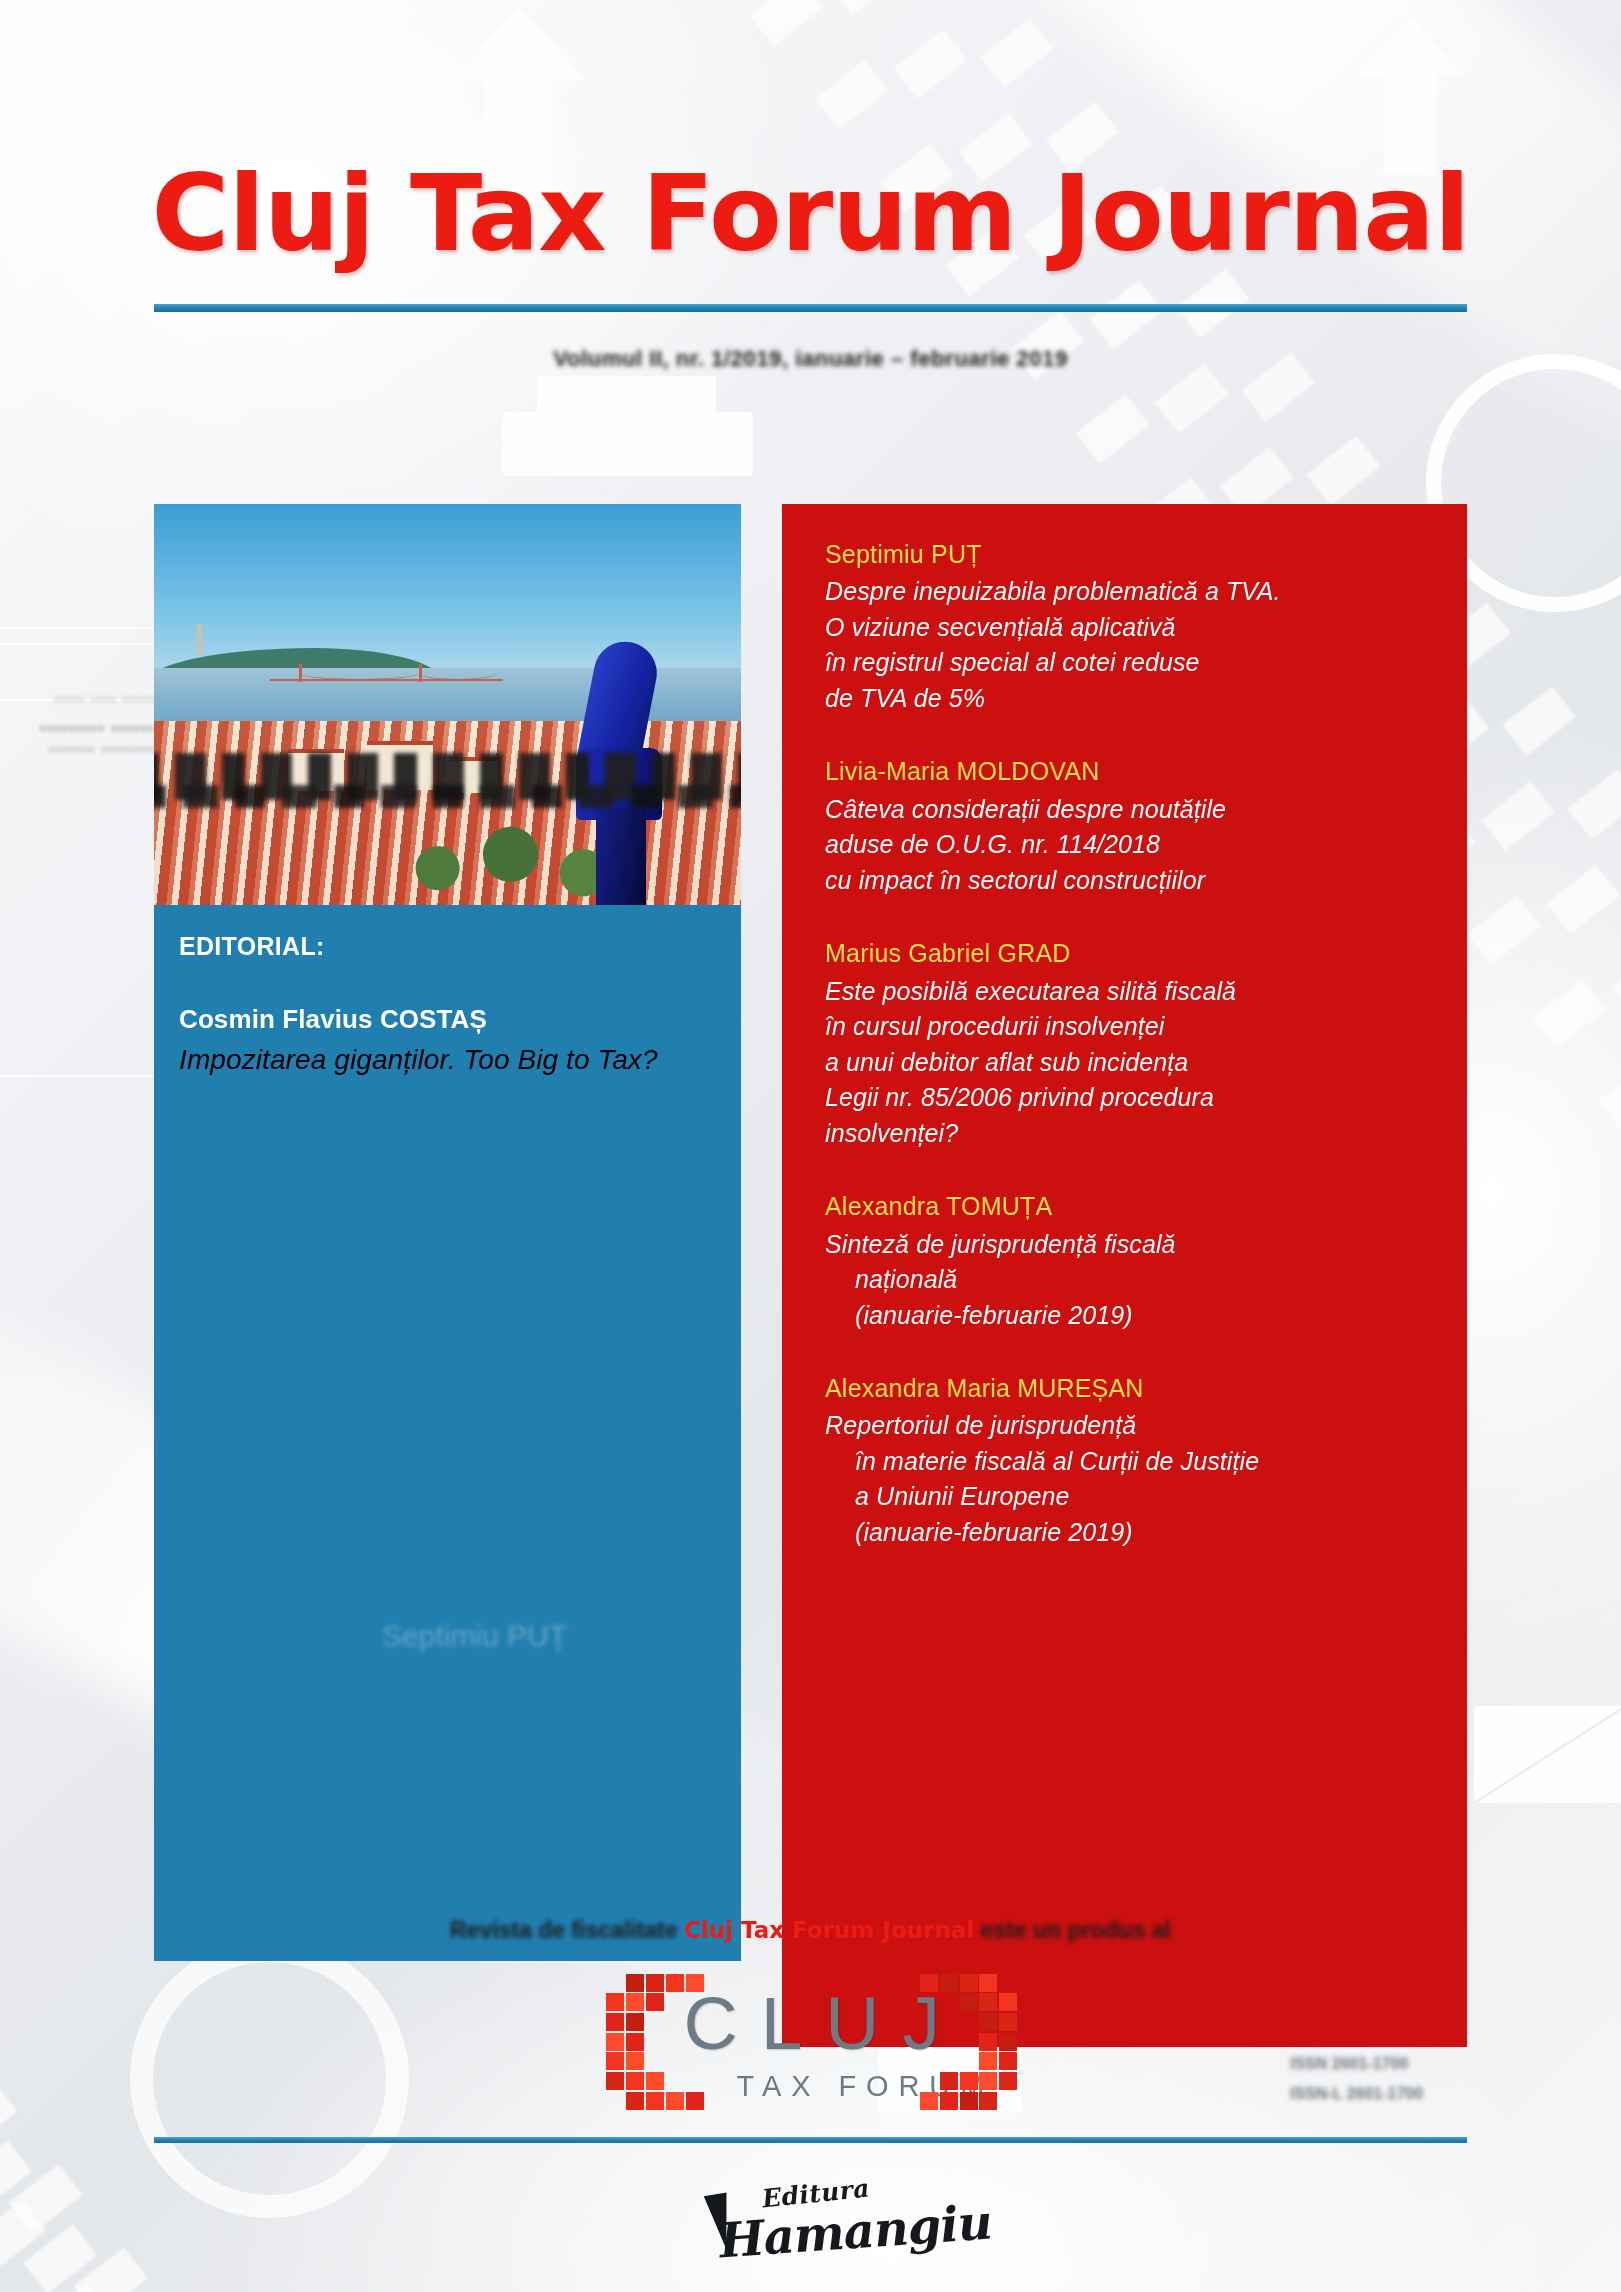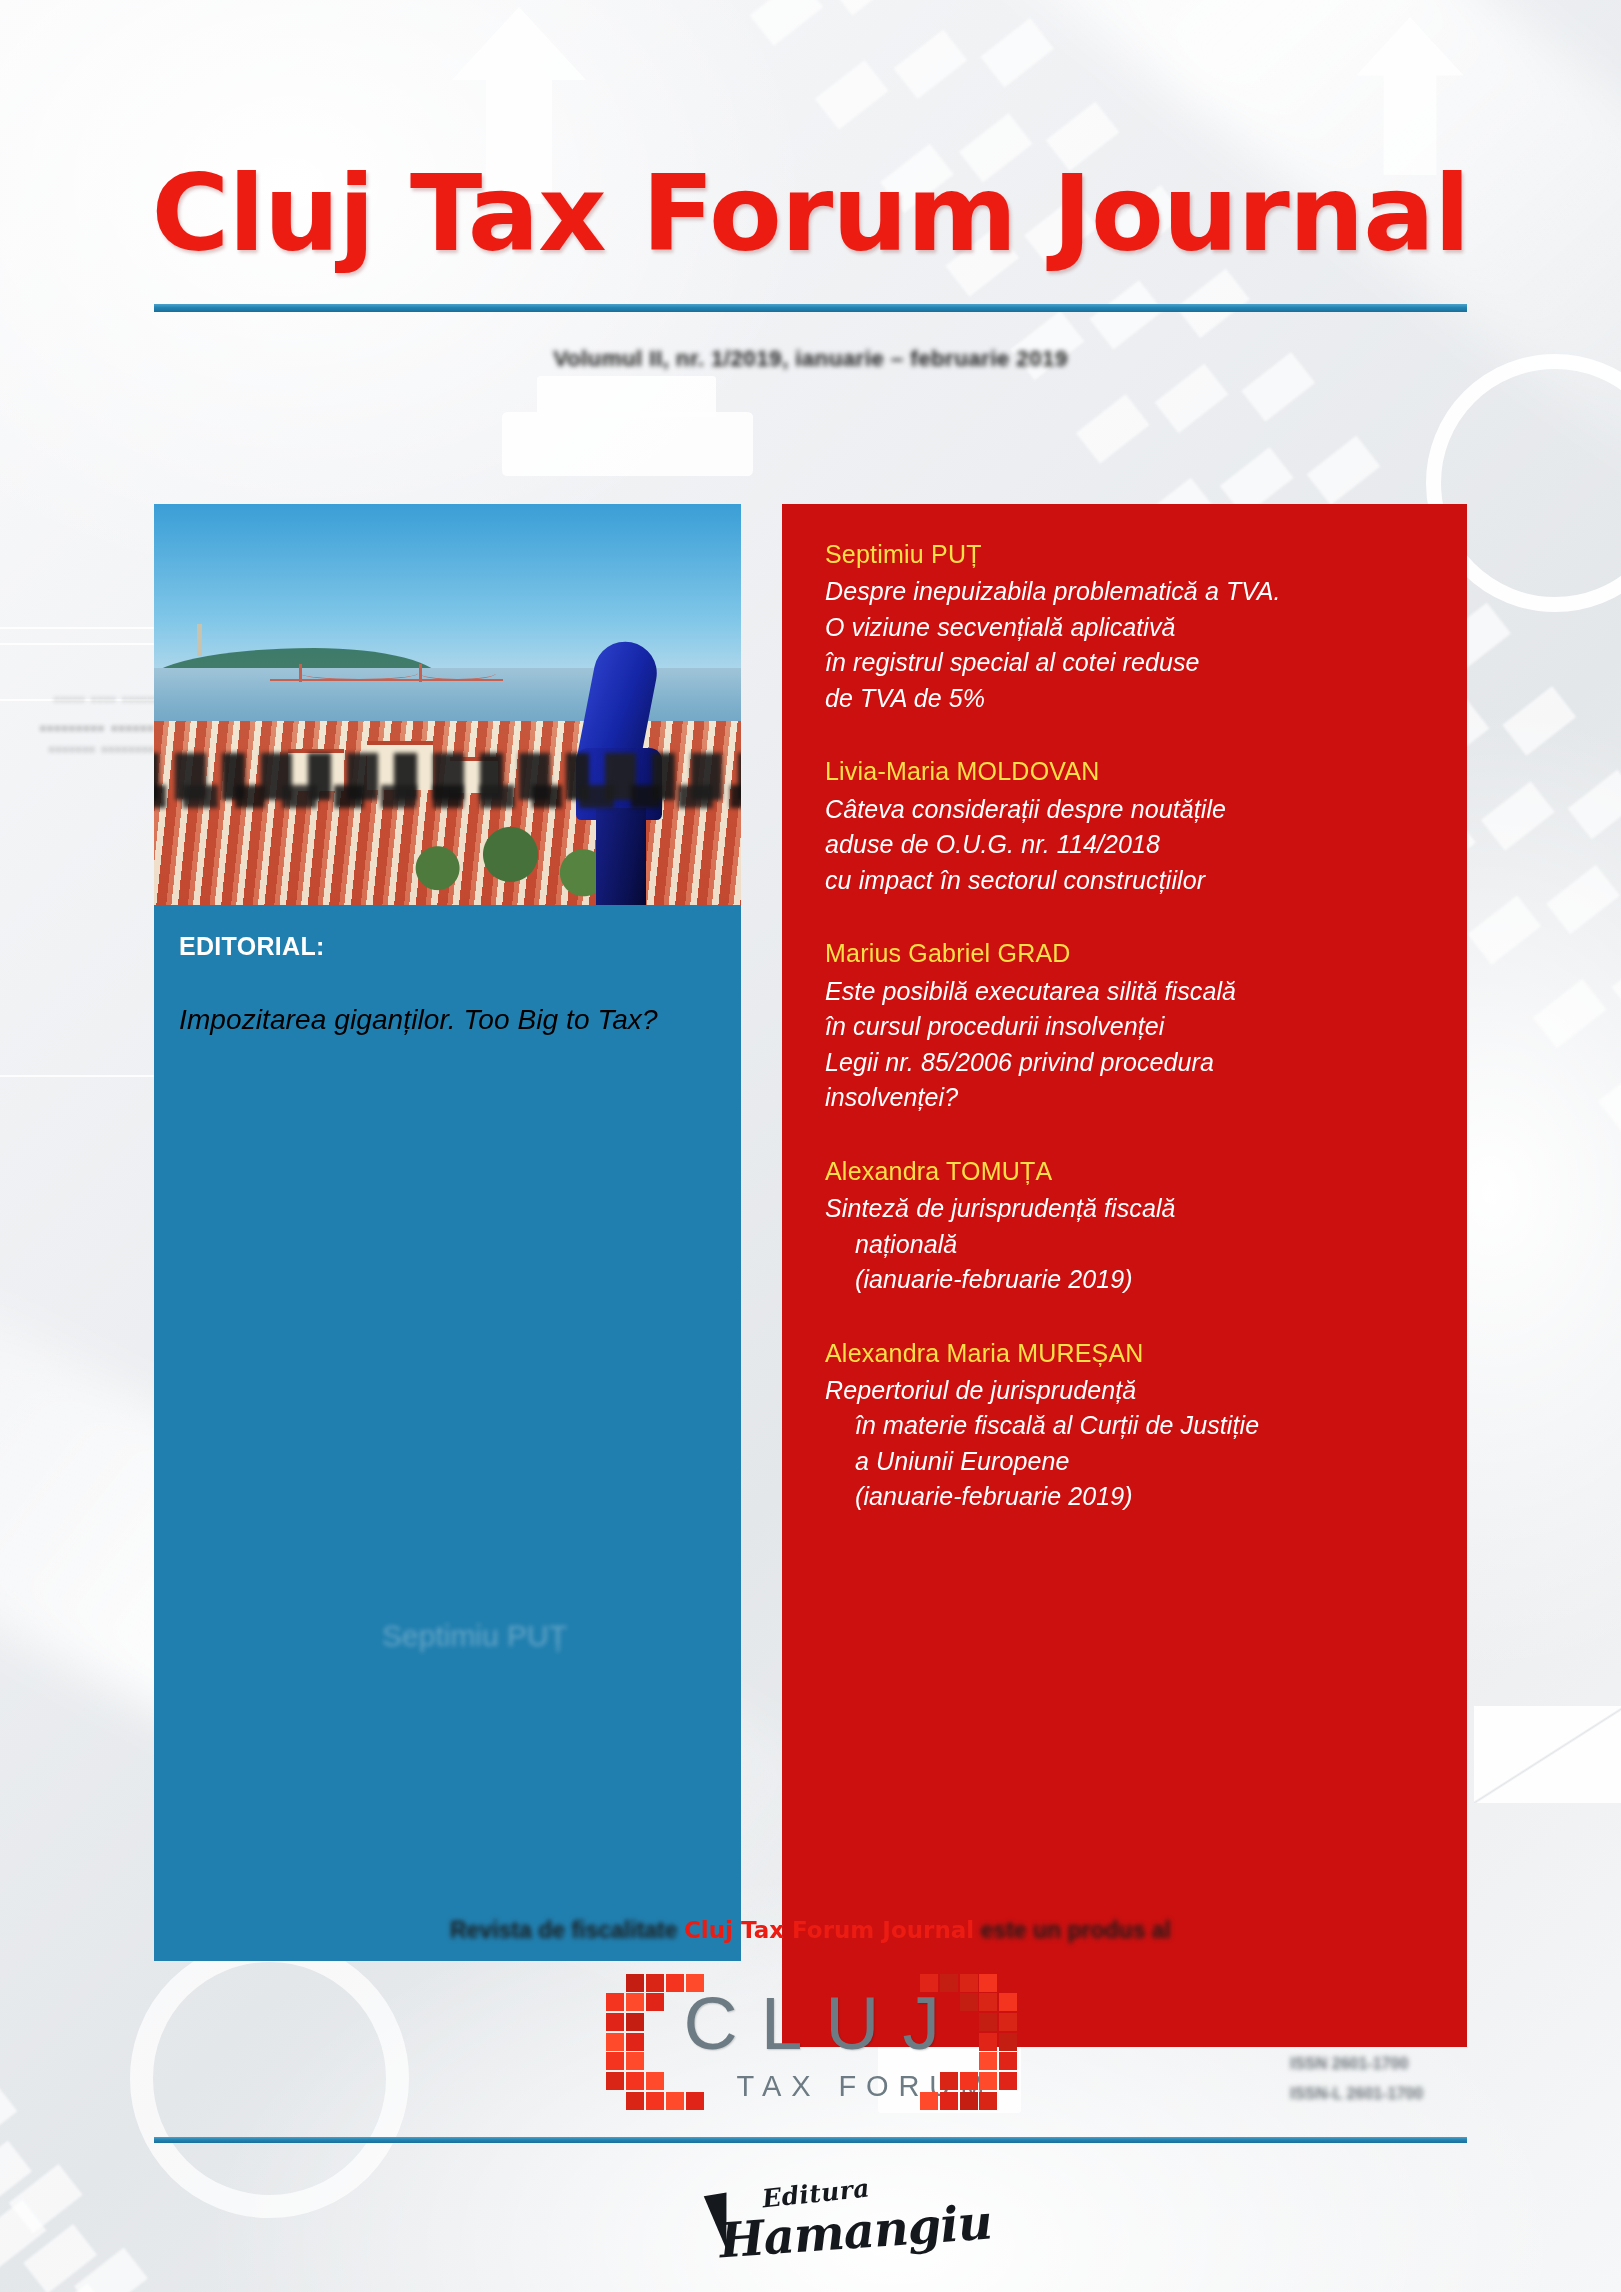--- a/index.html
+++ b/index.html
@@ -343,20 +343,21 @@
         <div class="barrel"></div>
           <div class="body"></div>
           <div class="post"></div>
       </div>
       <div class="photo-redact"></div>
       <div class="photo-redact2"></div>
     </div>
 
     <div class="editorial-block">
       <p class="editorial-label">EDITORIAL:</p>
+      <p class="editorial-author">Cosmin Flavius COSTAȘ</p>
       <p class="editorial-title">Impozitarea giganților. Too Big to Tax?</p>
     </div>
     <div class="ghost-blue">Septimiu PUȚ</div>
   </div>
 
   <div class="panel-red">
     <div class="toc">
 
       <div class="toc-entry">
         <p class="toc-author">Septimiu PUȚ</p>
@@ -370,20 +371,21 @@
         <p class="toc-author">Livia-Maria MOLDOVAN</p>
         <p class="toc-line">Câteva considerații despre noutățile</p>
         <p class="toc-line">aduse de O.U.G. nr. 114/2018</p>
         <p class="toc-line">cu impact în sectorul construcțiilor</p>
       </div>
 
       <div class="toc-entry">
         <p class="toc-author">Marius Gabriel GRAD</p>
         <p class="toc-line">Este posibilă executarea silită fiscală</p>
         <p class="toc-line">în cursul procedurii insolvenței</p>
+        <p class="toc-line">a unui debitor aflat sub incidența</p>
         <p class="toc-line">Legii nr. 85/2006 privind procedura</p>
         <p class="toc-line">insolvenței?</p>
       </div>
 
       <div class="toc-entry">
         <p class="toc-author">Alexandra TOMUȚA</p>
         <p class="toc-line">Sinteză de jurisprudență fiscală</p>
         <p class="toc-line indent">națională</p>
         <p class="toc-line indent">(ianuarie-februarie 2019)</p>
       </div>

